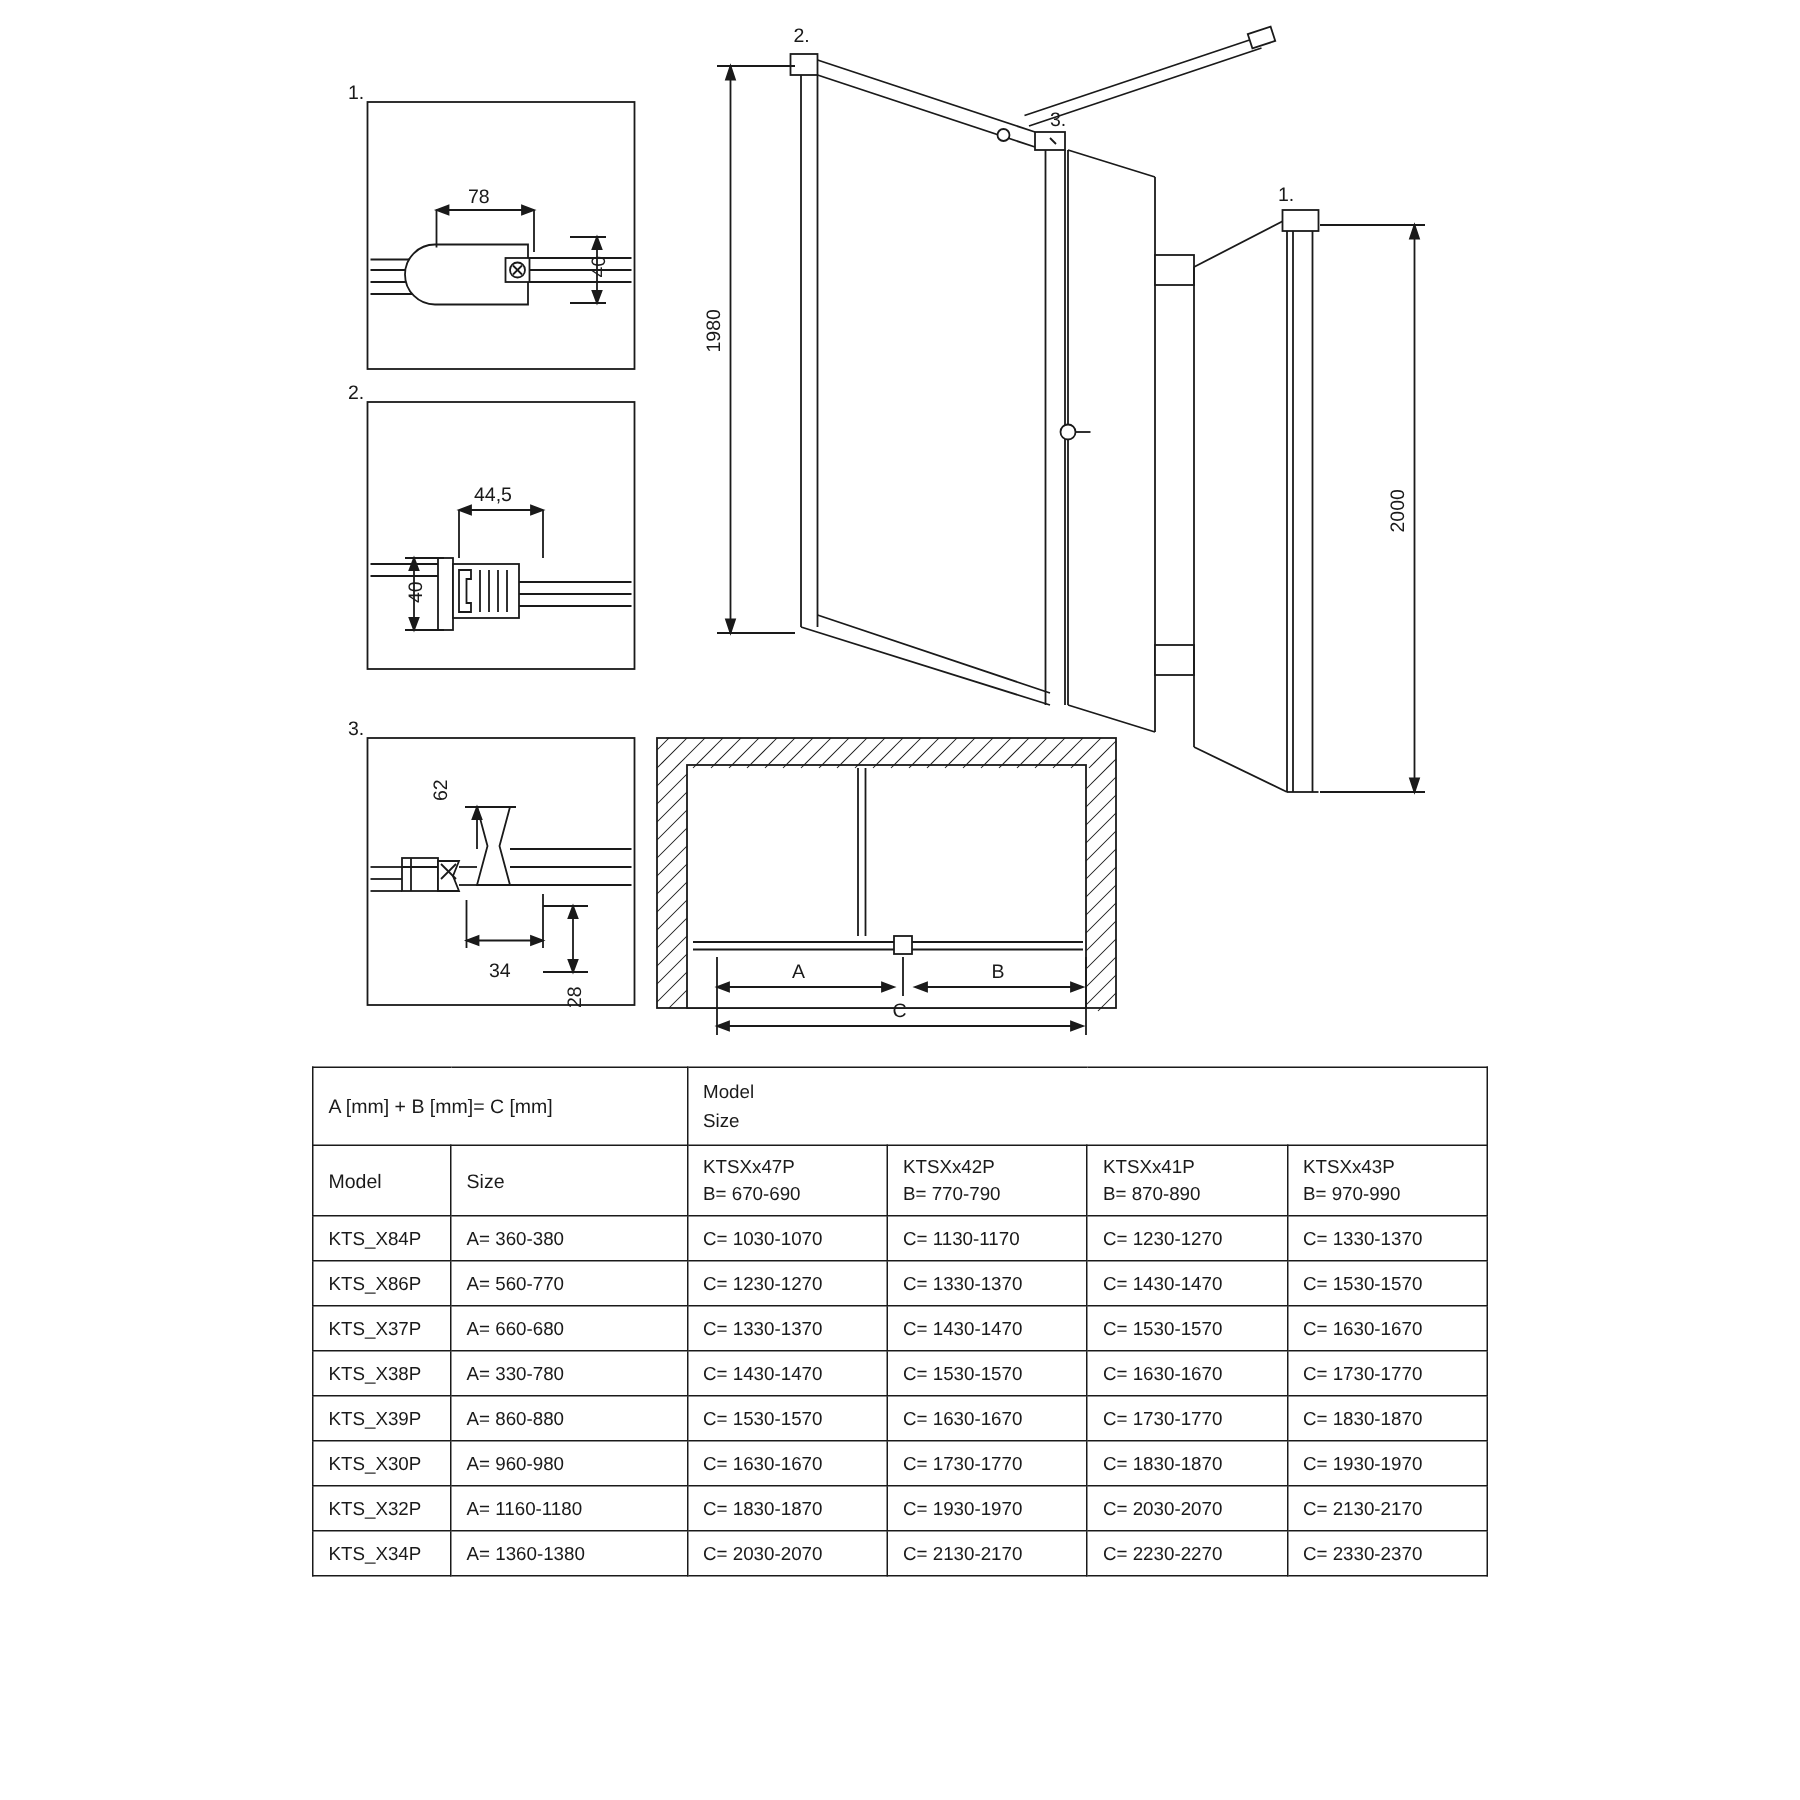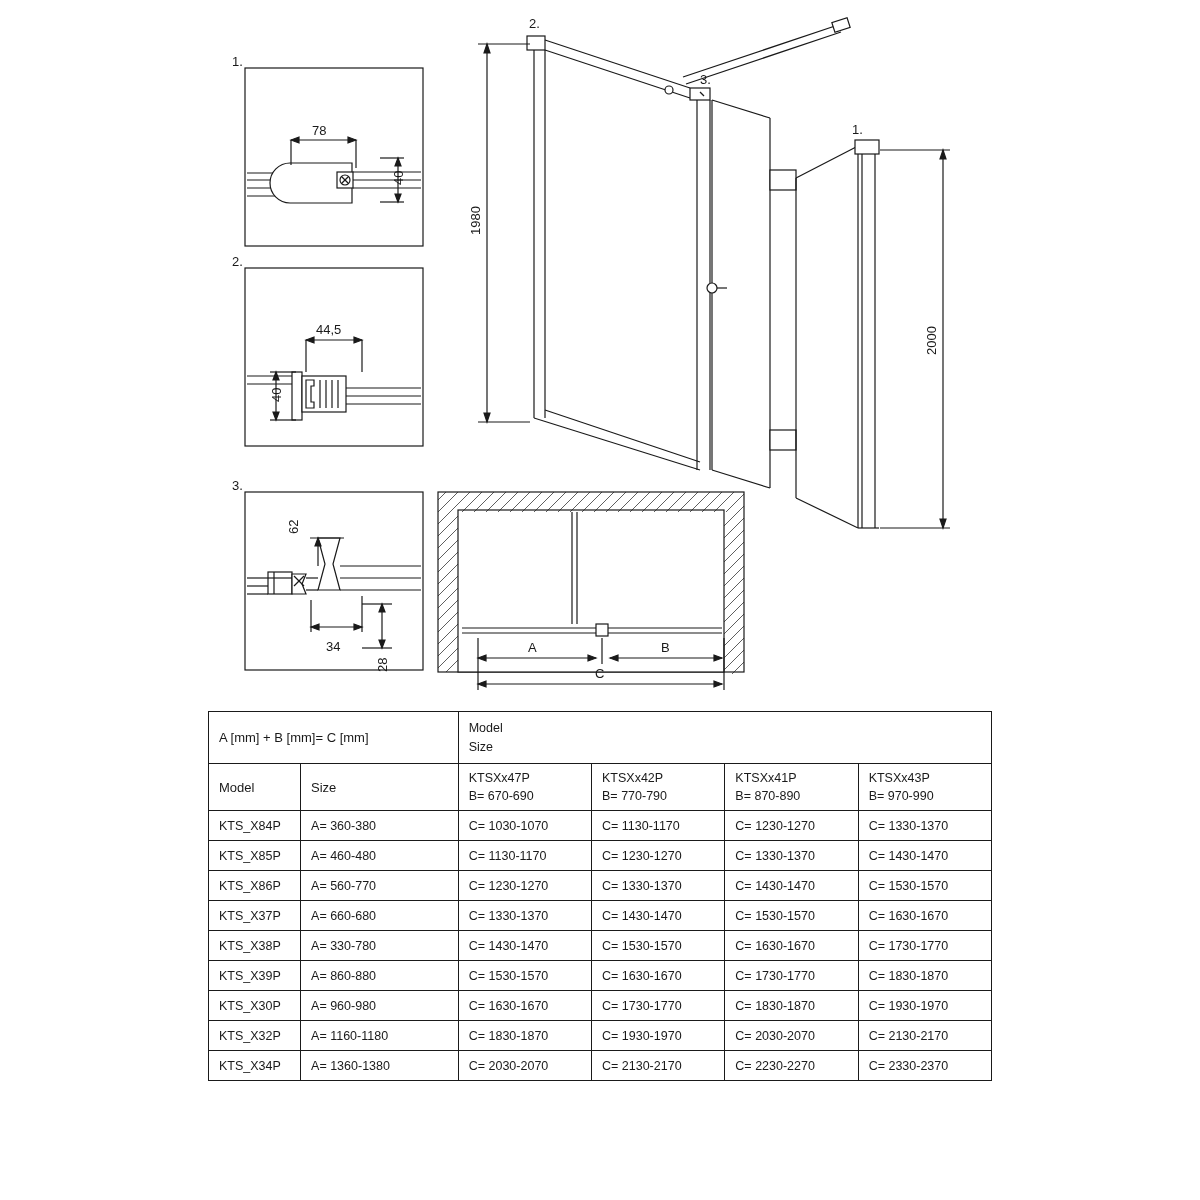--- a/index.html
+++ b/index.html
@@ -364,40 +364,20 @@
           </td>
       <td>
             <div class="cell">C=  1230-1270</div>
           </td>
       <td>
             <div class="cell">C=  1330-1370</div>
           </td>
     </tr>
     <tr class="row-h">
       <td>
-            <div class="cell">KTS_X85P</div>
-          </td>
-      <td>
-            <div class="cell">A=  460-480</div>
-          </td>
-      <td>
-            <div class="cell">C=  1130-1170</div>
-          </td>
-      <td>
-            <div class="cell">C=  1230-1270</div>
-          </td>
-      <td>
-            <div class="cell">C=  1330-1370</div>
-          </td>
-      <td>
-            <div class="cell">C=  1430-1470</div>
-          </td>
-    </tr>
-    <tr class="row-h">
-      <td>
             <div class="cell">KTS_X86P</div>
           </td>
       <td>
             <div class="cell">A=  560-770</div>
           </td>
       <td>
             <div class="cell">C=  1230-1270</div>
           </td>
       <td>
             <div class="cell">C=  1330-1370</div>

